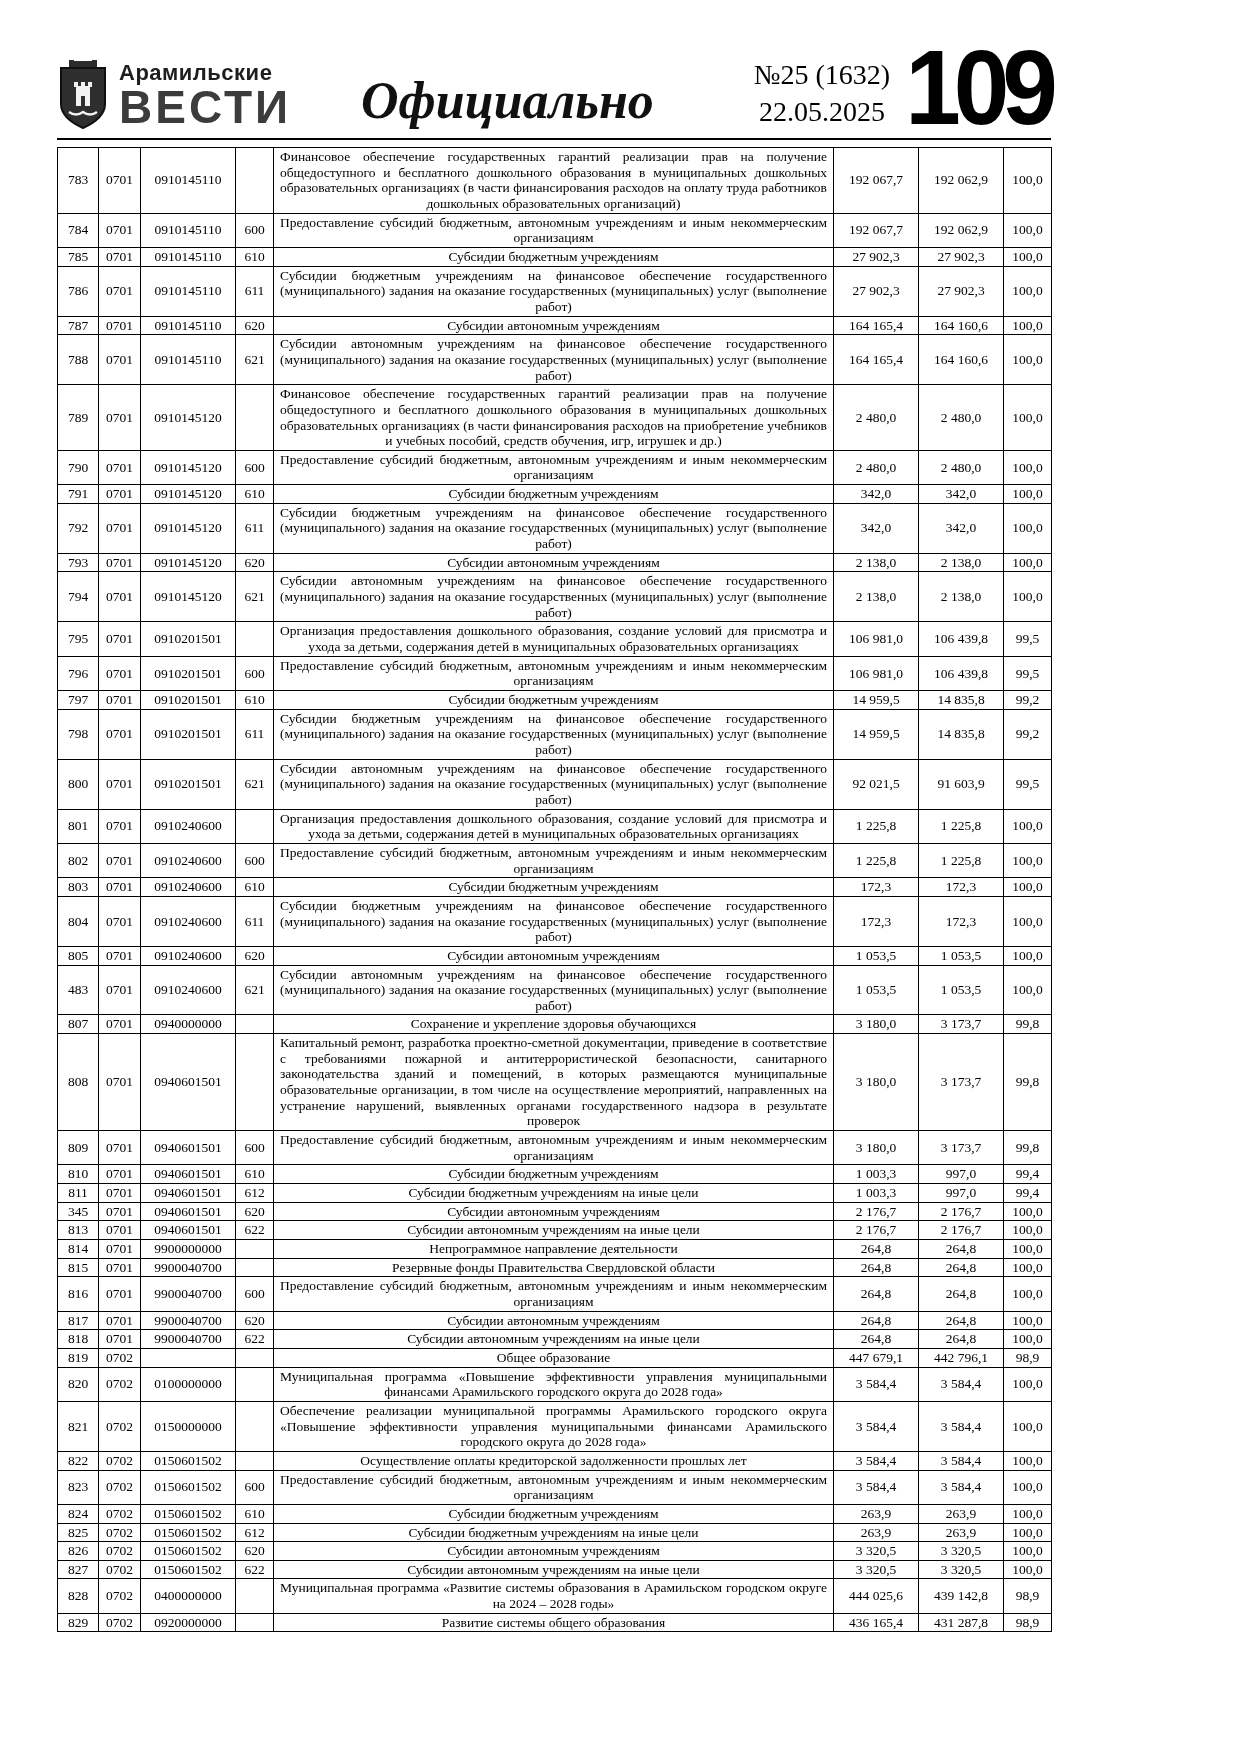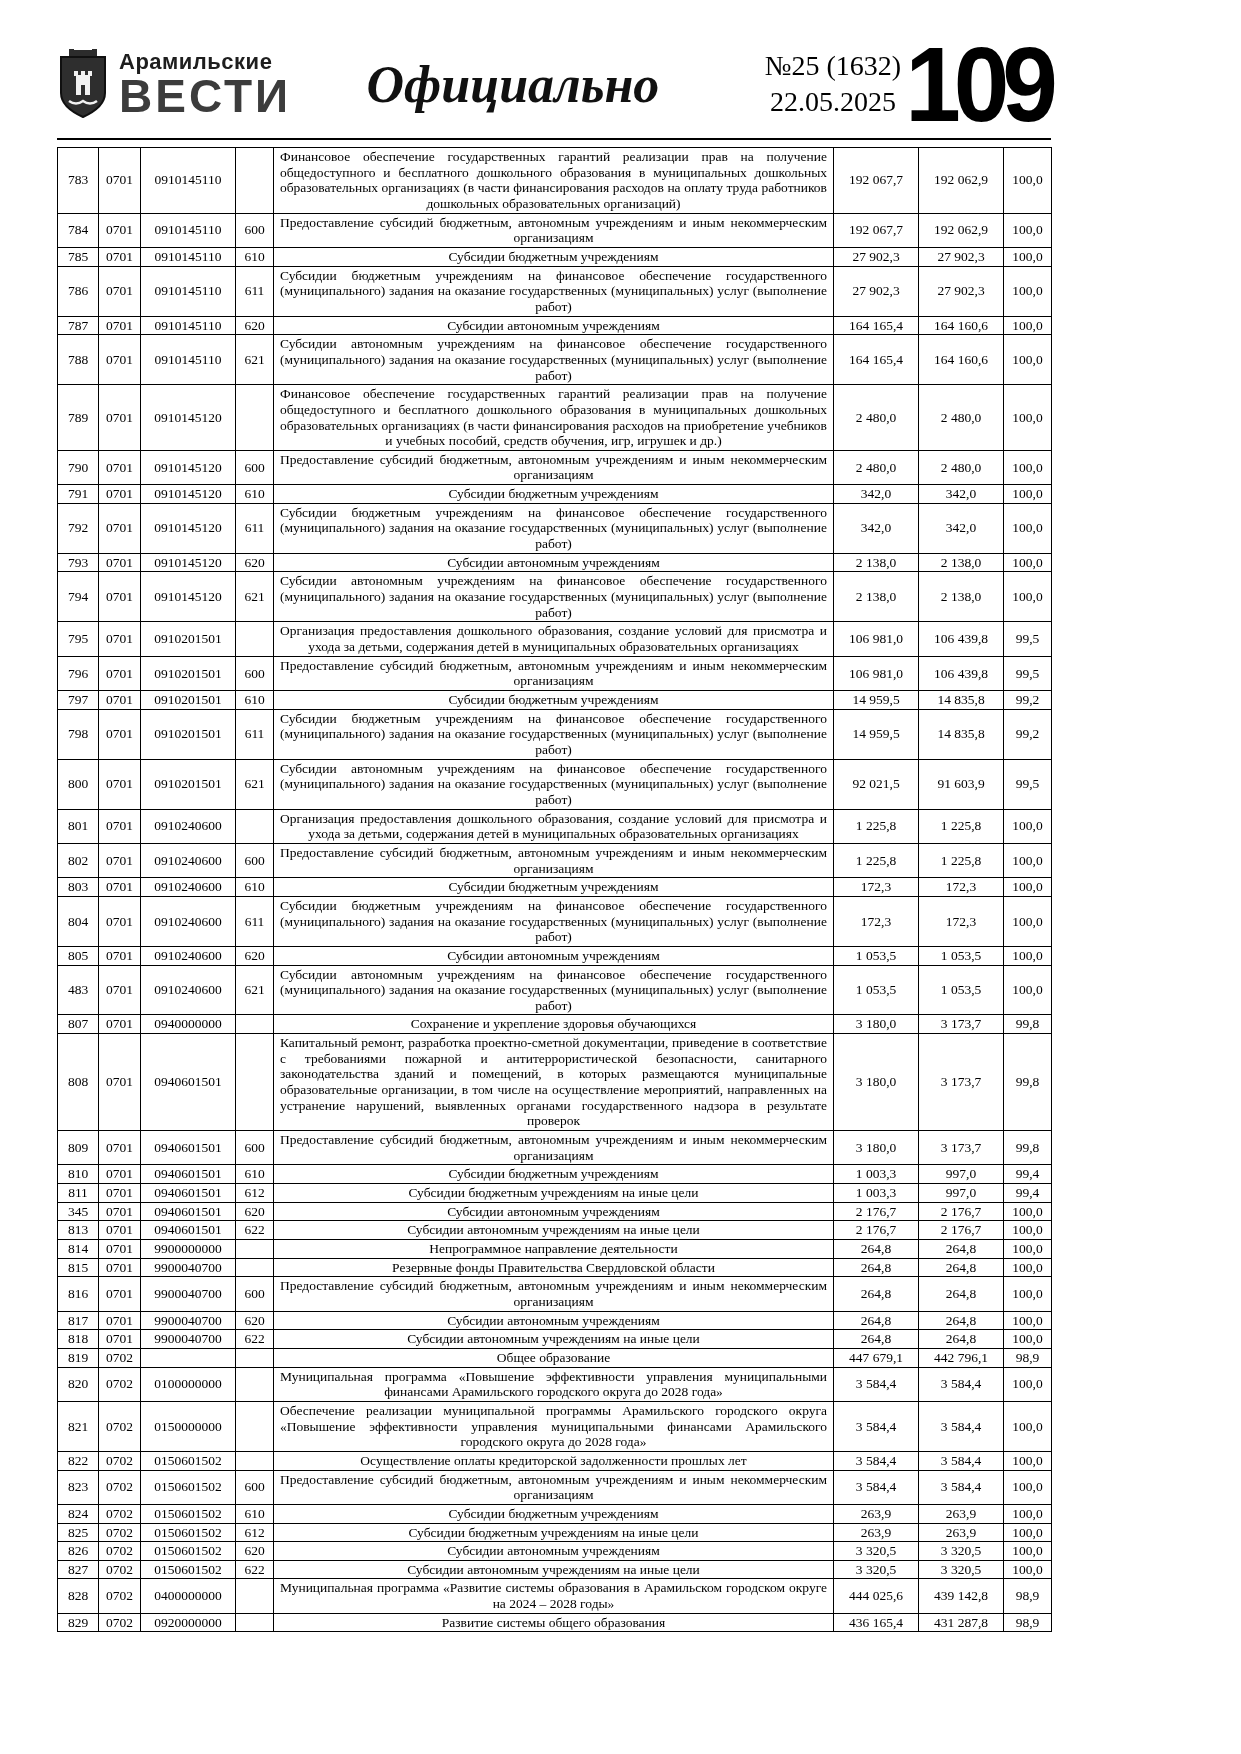--- a/index.html
+++ b/index.html
@@ -7,21 +7,21 @@
   body {
     width: 1241px; height: 1754px;
     font-family: "Liberation Serif", serif;
     color: #000;
     position: relative;
   }
   .page { padding: 38px 0 0 57px; width: 1241px; }
   .content { width: 994px; }
 
   
-  .masthead { display: flex; align-items: center; height: 92px; }
+  .masthead { display: flex; align-items: flex-end; height: 92px; gap: 11px; }
   .brand { display: flex; align-items: center; gap: 10px; flex: 0 0 auto; }
   .crest { flex: 0 0 auto; }
   .brand-text { display: flex; flex-direction: column; }
   .brand-top {
     font-family: "Liberation Sans", sans-serif;
     font-weight: bold; font-size: 22px; letter-spacing: .5px; color: #1e1e1e;
   }
   .brand-bottom {
     font-family: "Liberation Sans", sans-serif;
     font-weight: bold; font-size: 46px; line-height: .95;

